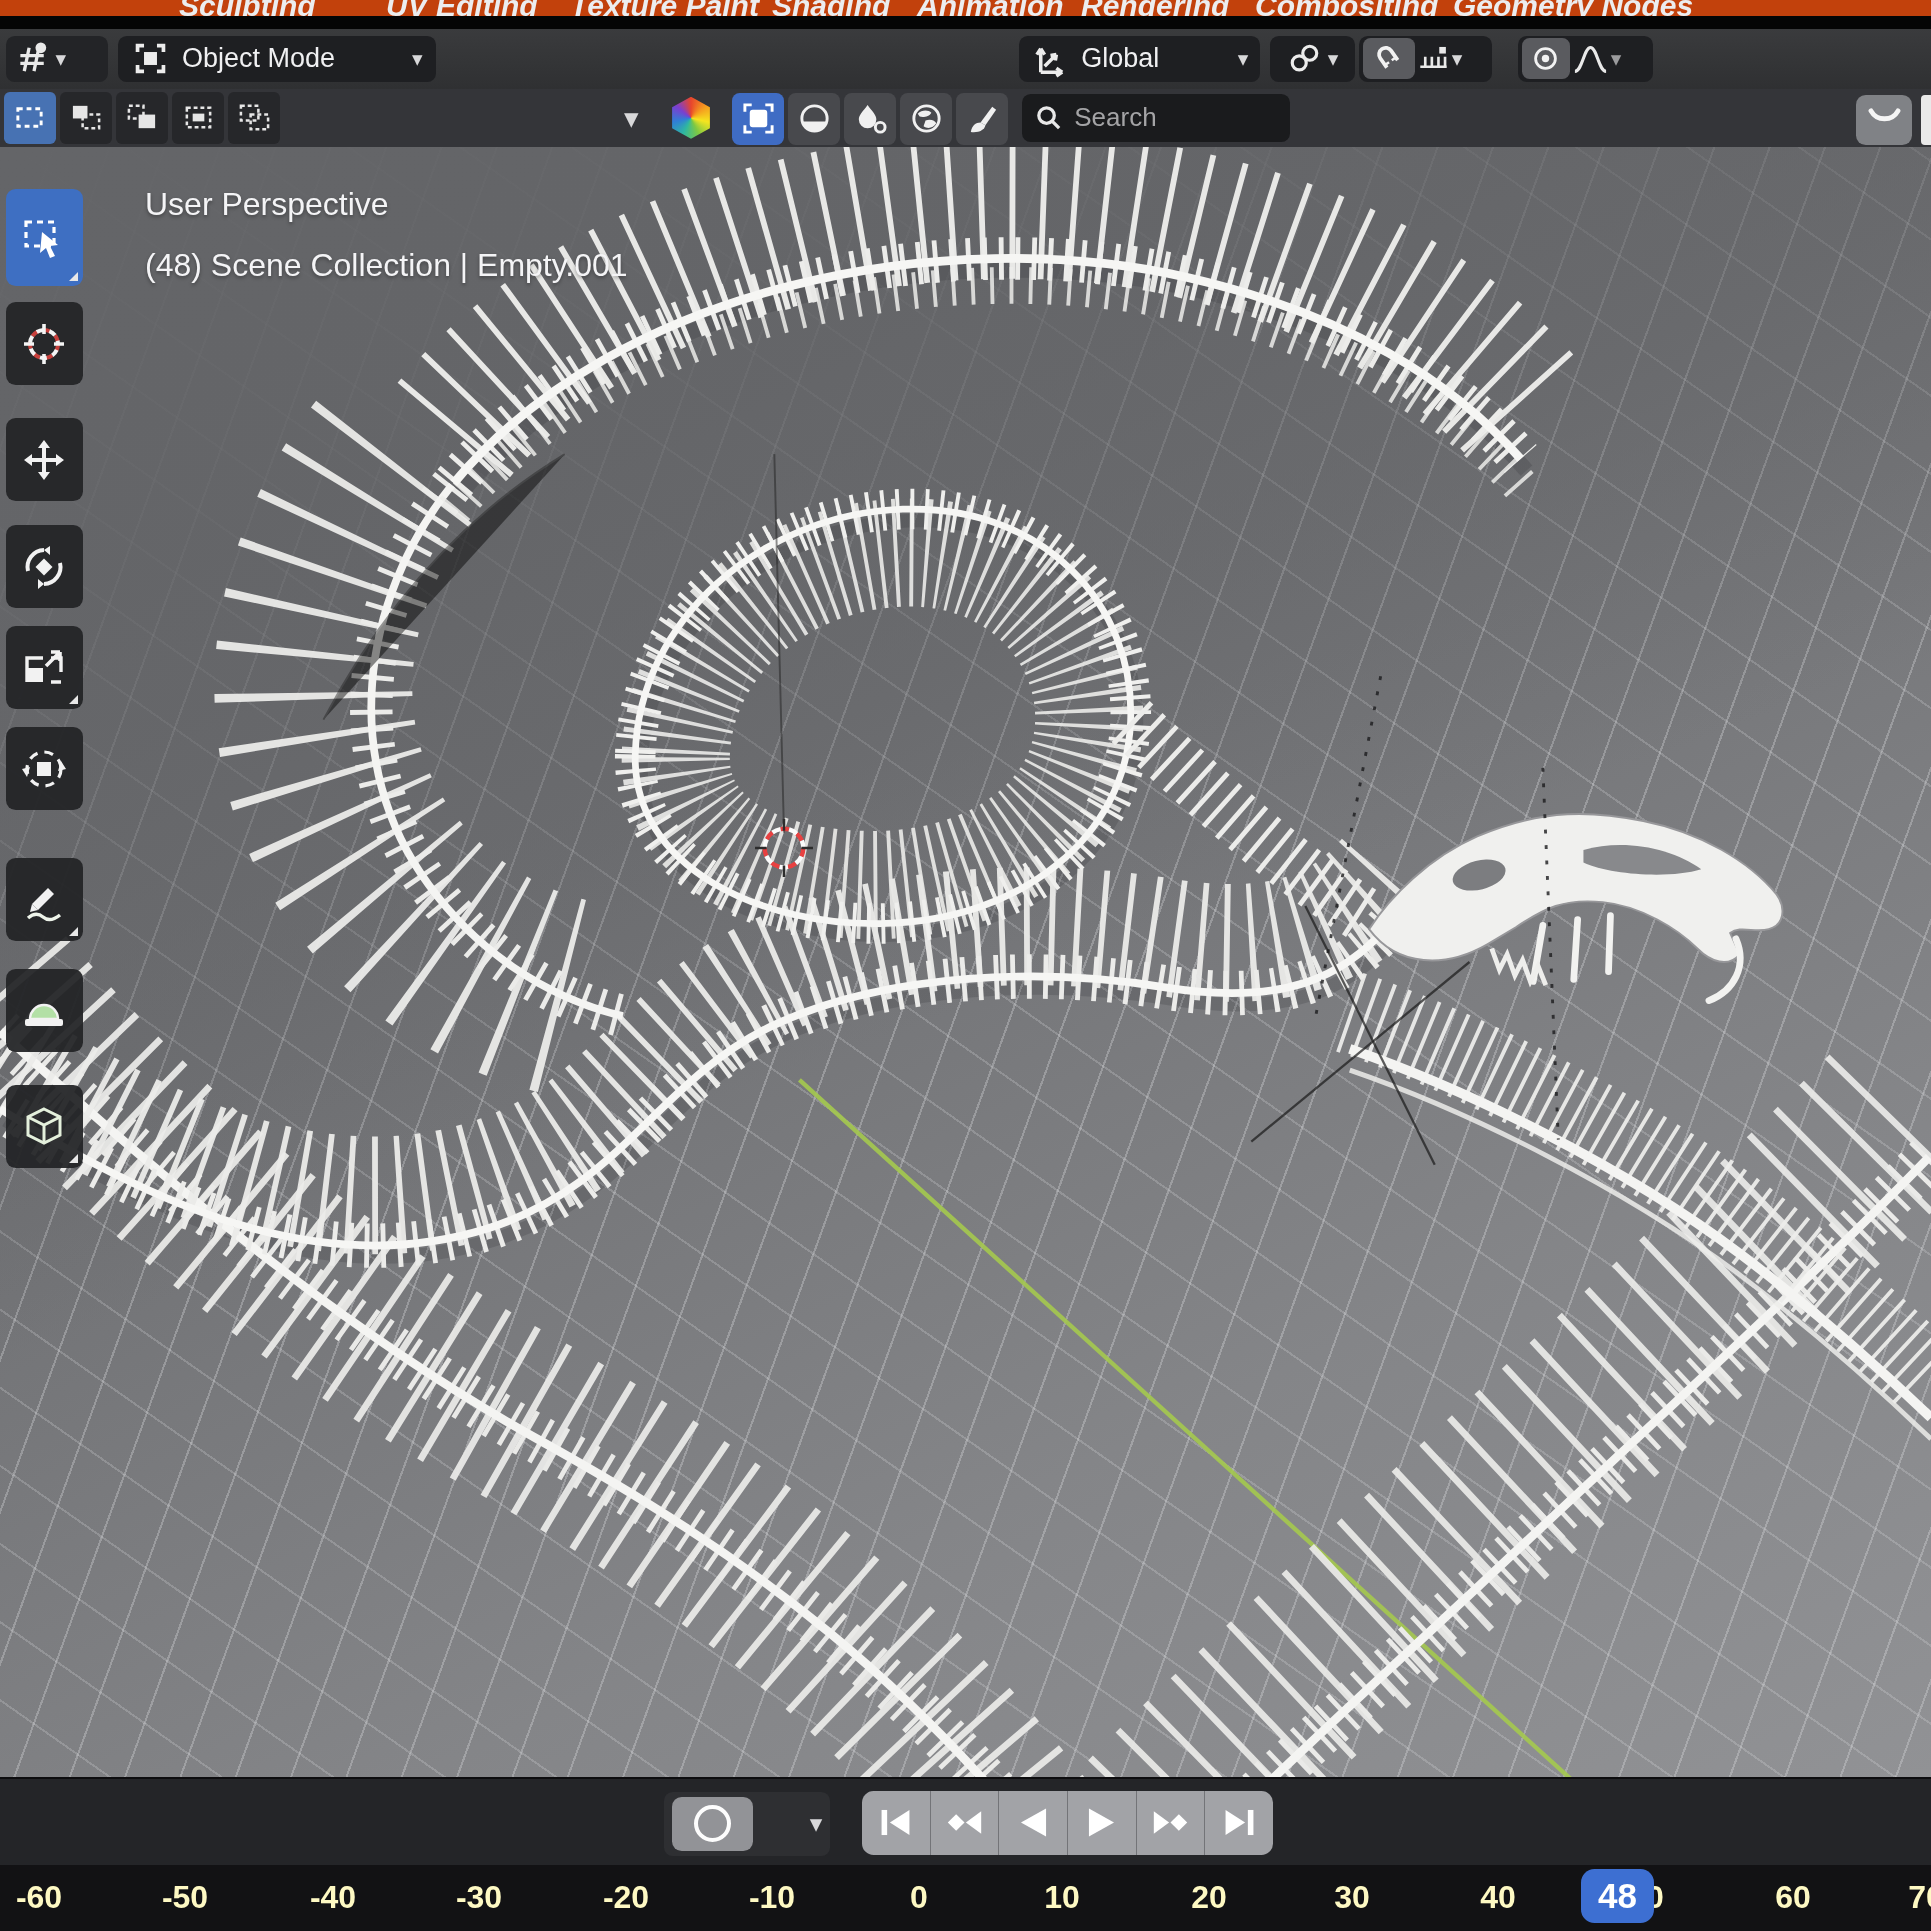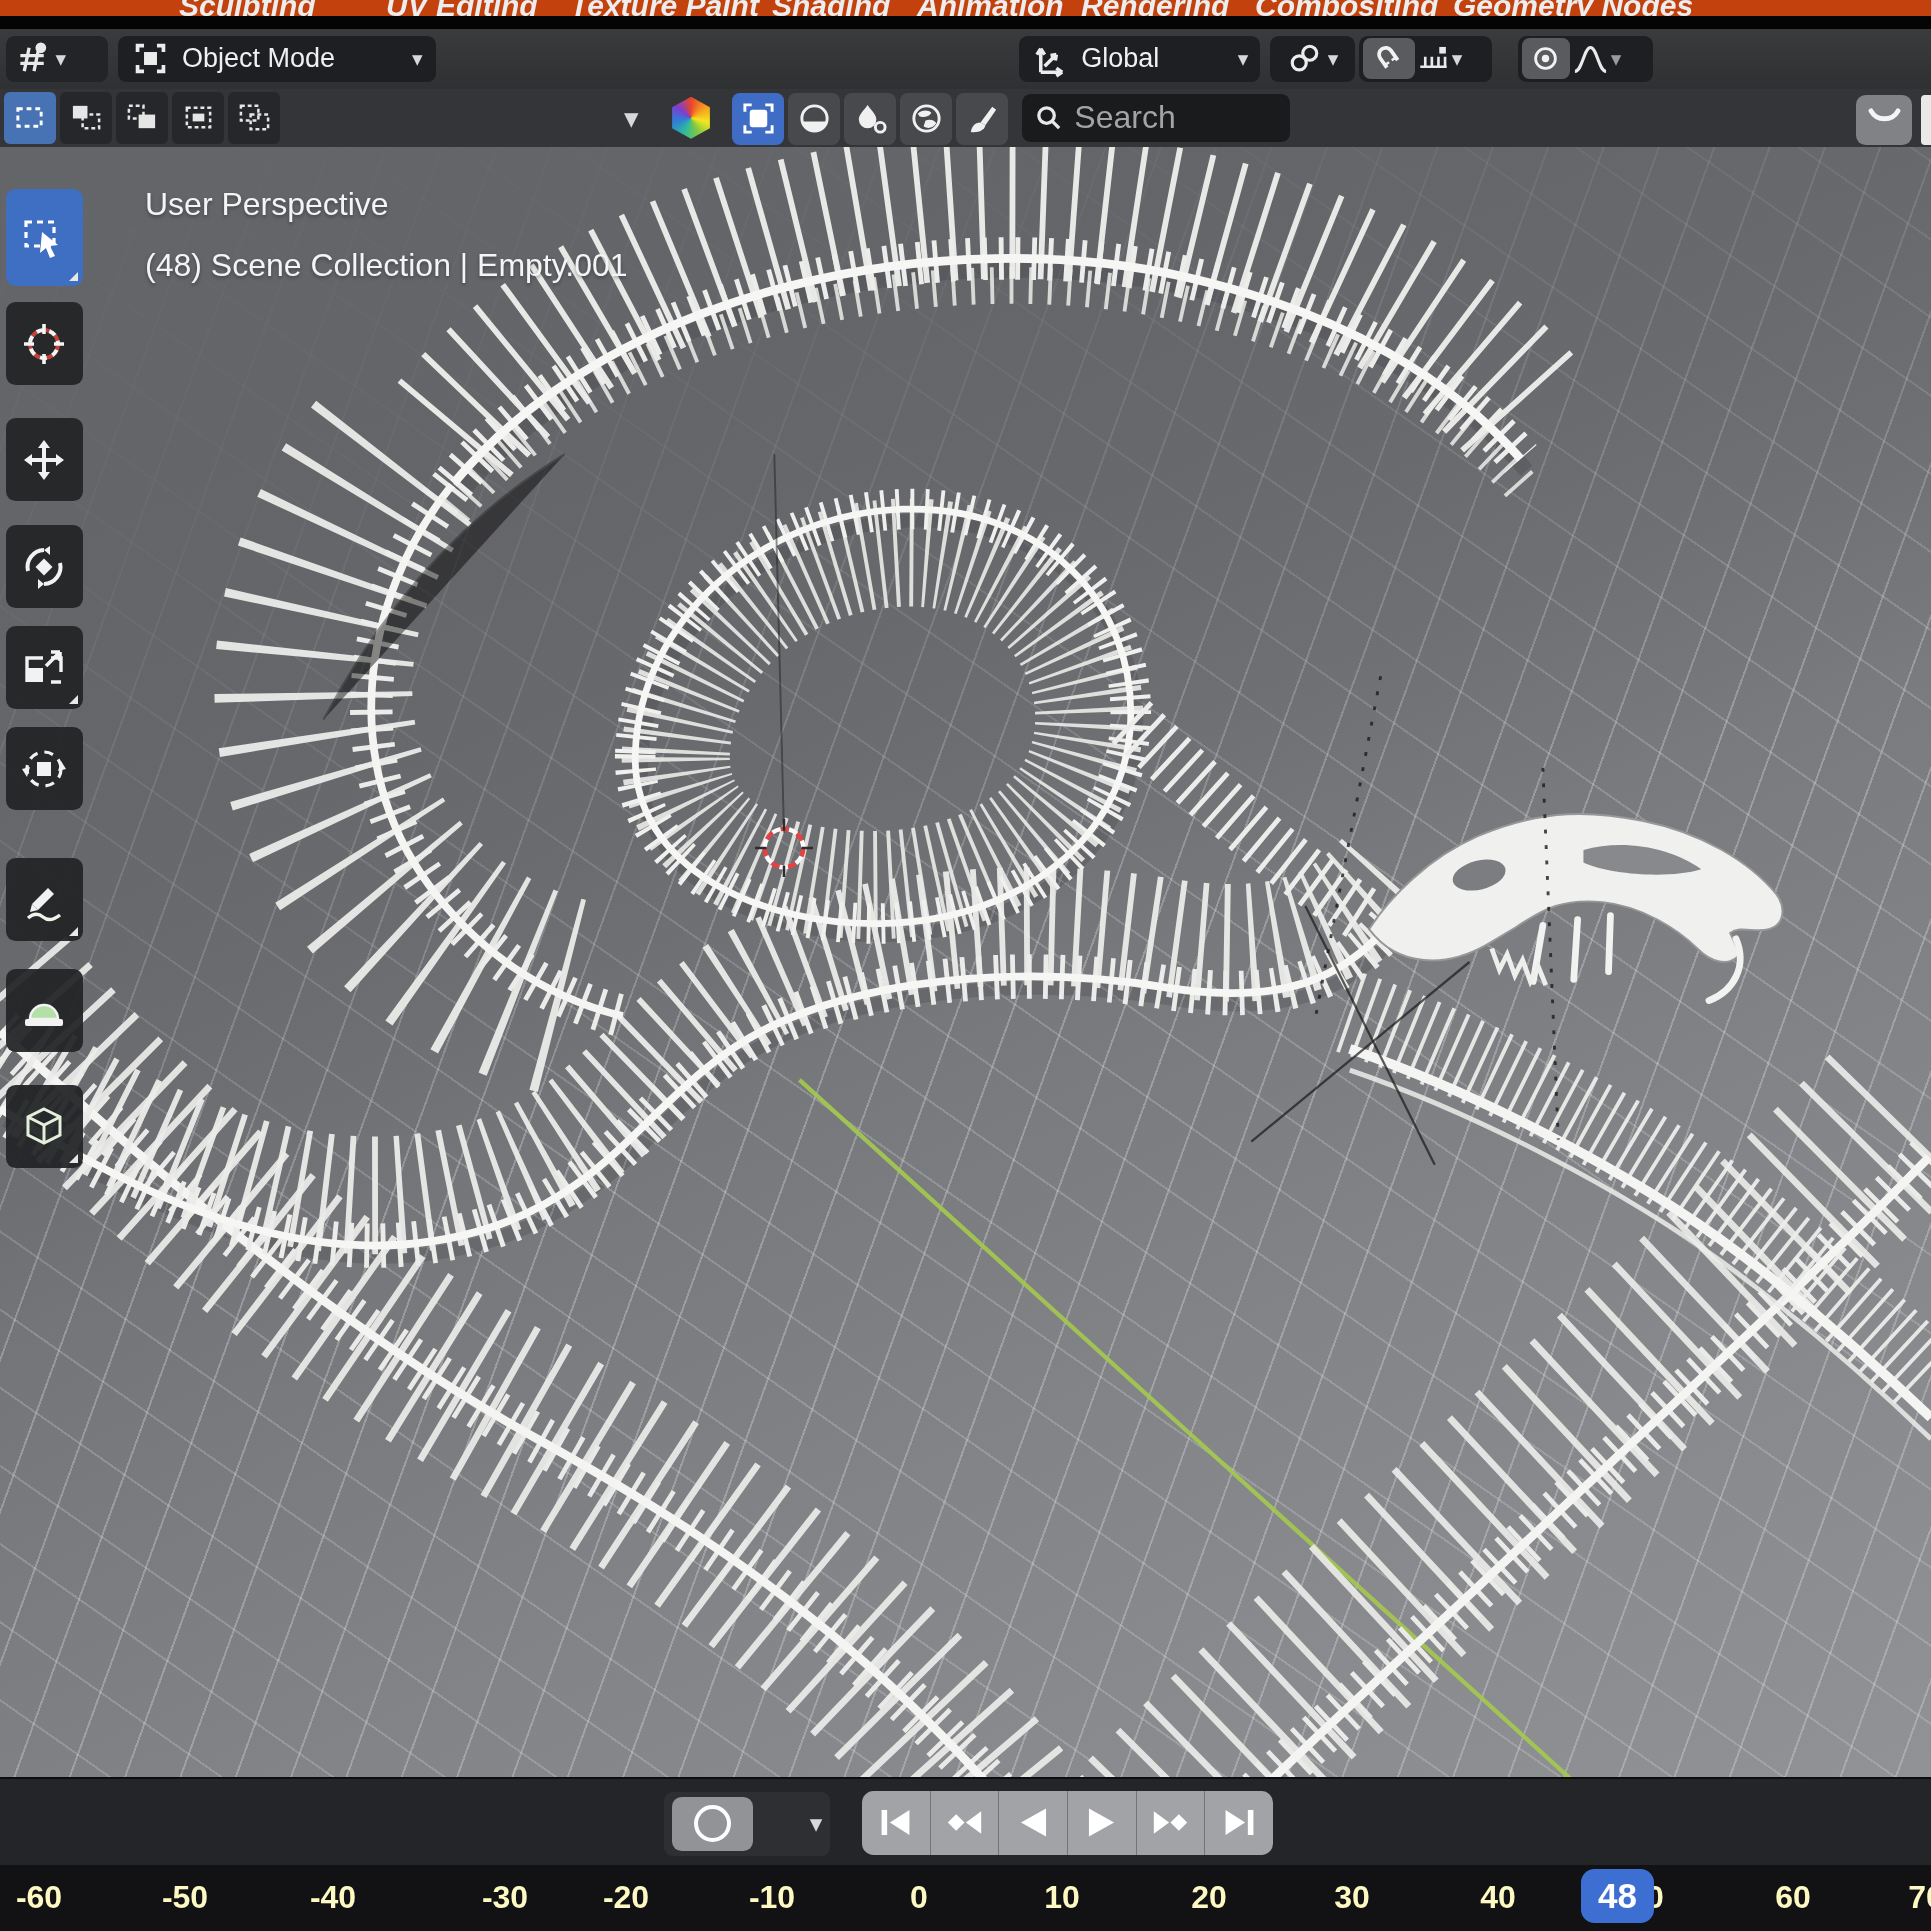--- a/index.html
+++ b/index.html
@@ -19,21 +19,21 @@
   
   .toolrow{left:0;top:89px;width:1931px;height:58px;background:#343539;}
   .selmode{position:absolute;top:2.9px;width:52px;height:52px;border-radius:5.8px;background:#26272a;
            display:flex;align-items:center;justify-content:center;}
   .iconbtn{position:absolute;top:3.9px;width:52px;height:52px;border-radius:7.7px;background:#48494d;
            display:flex;align-items:center;justify-content:center;}
   .hexicon{width:42px;height:42px;clip-path:polygon(50% 0,95% 25%,95% 75%,50% 100%,5% 75%,5% 25%);
            background:conic-gradient(#e8452c,#f59b1f,#f5e51f,#7ec843,#2fb8a0,#2f7fd6,#7a3fd0,#e8452c);}
   .searchbox{position:absolute;left:1022px;top:4.8px;width:268px;height:48px;background:#1a1b1d;
              border-radius:8.7px;display:flex;align-items:center;padding:0 11.6px;box-sizing:border-box;}
-  .searchbox input{background:transparent;border:0;outline:none;color:#dcdcdc;font-size:32px;
+  .searchbox input{background:transparent;border:0;outline:none;color:#dcdcdc;font-size:26px;
              font-family:"Liberation Sans",sans-serif;width:183px;margin-left:9.7px;}
   .searchbox input::placeholder{color:#a4a4a6;}
   
   .viewport{left:0;top:147px;width:1931px;height:1630px;overflow:hidden;
             background:linear-gradient(155deg,#606164 0%,#6e6f72 38%,#848588 72%,#919295 100%);}
   .gridlayer{position:absolute;inset:0;
      background:
        repeating-linear-gradient(110deg,rgba(228,229,232,0) 0 50px,rgba(228,229,232,.30) 50px 52px),
        repeating-linear-gradient(35deg,rgba(228,229,232,0) 0 62px,rgba(228,229,232,.22) 62px 64px);}
   .gridfade{position:absolute;inset:0;
@@ -440,21 +440,21 @@
           <rect x="20" y="3" width="4" height="18" fill="#fff"></rect>
       </svg>
     </div>
   </div>
 </div>
 
 <div class="abs ruler">
   <span class="tick" style="left:39px">-60</span>
   <span class="tick" style="left:185px">-50</span>
   <span class="tick" style="left:333px">-40</span>
-  <span class="tick" style="left:505px">-30</span>
+  <span class="tick" style="left:479px">-30</span>
   <span class="tick" style="left:626px">-20</span>
   <span class="tick" style="left:772px">-10</span>
   <span class="tick" style="left:919px">0</span>
   <span class="tick" style="left:1062px">10</span>
   <span class="tick" style="left:1209px">20</span>
   <span class="tick" style="left:1352px">30</span>
   <span class="tick" style="left:1498px">40</span>
   <span class="tick" style="left:1646px">50</span>
   <span class="tick" style="left:1793px">60</span>
   <span class="tick" style="left:1926px">70</span>

